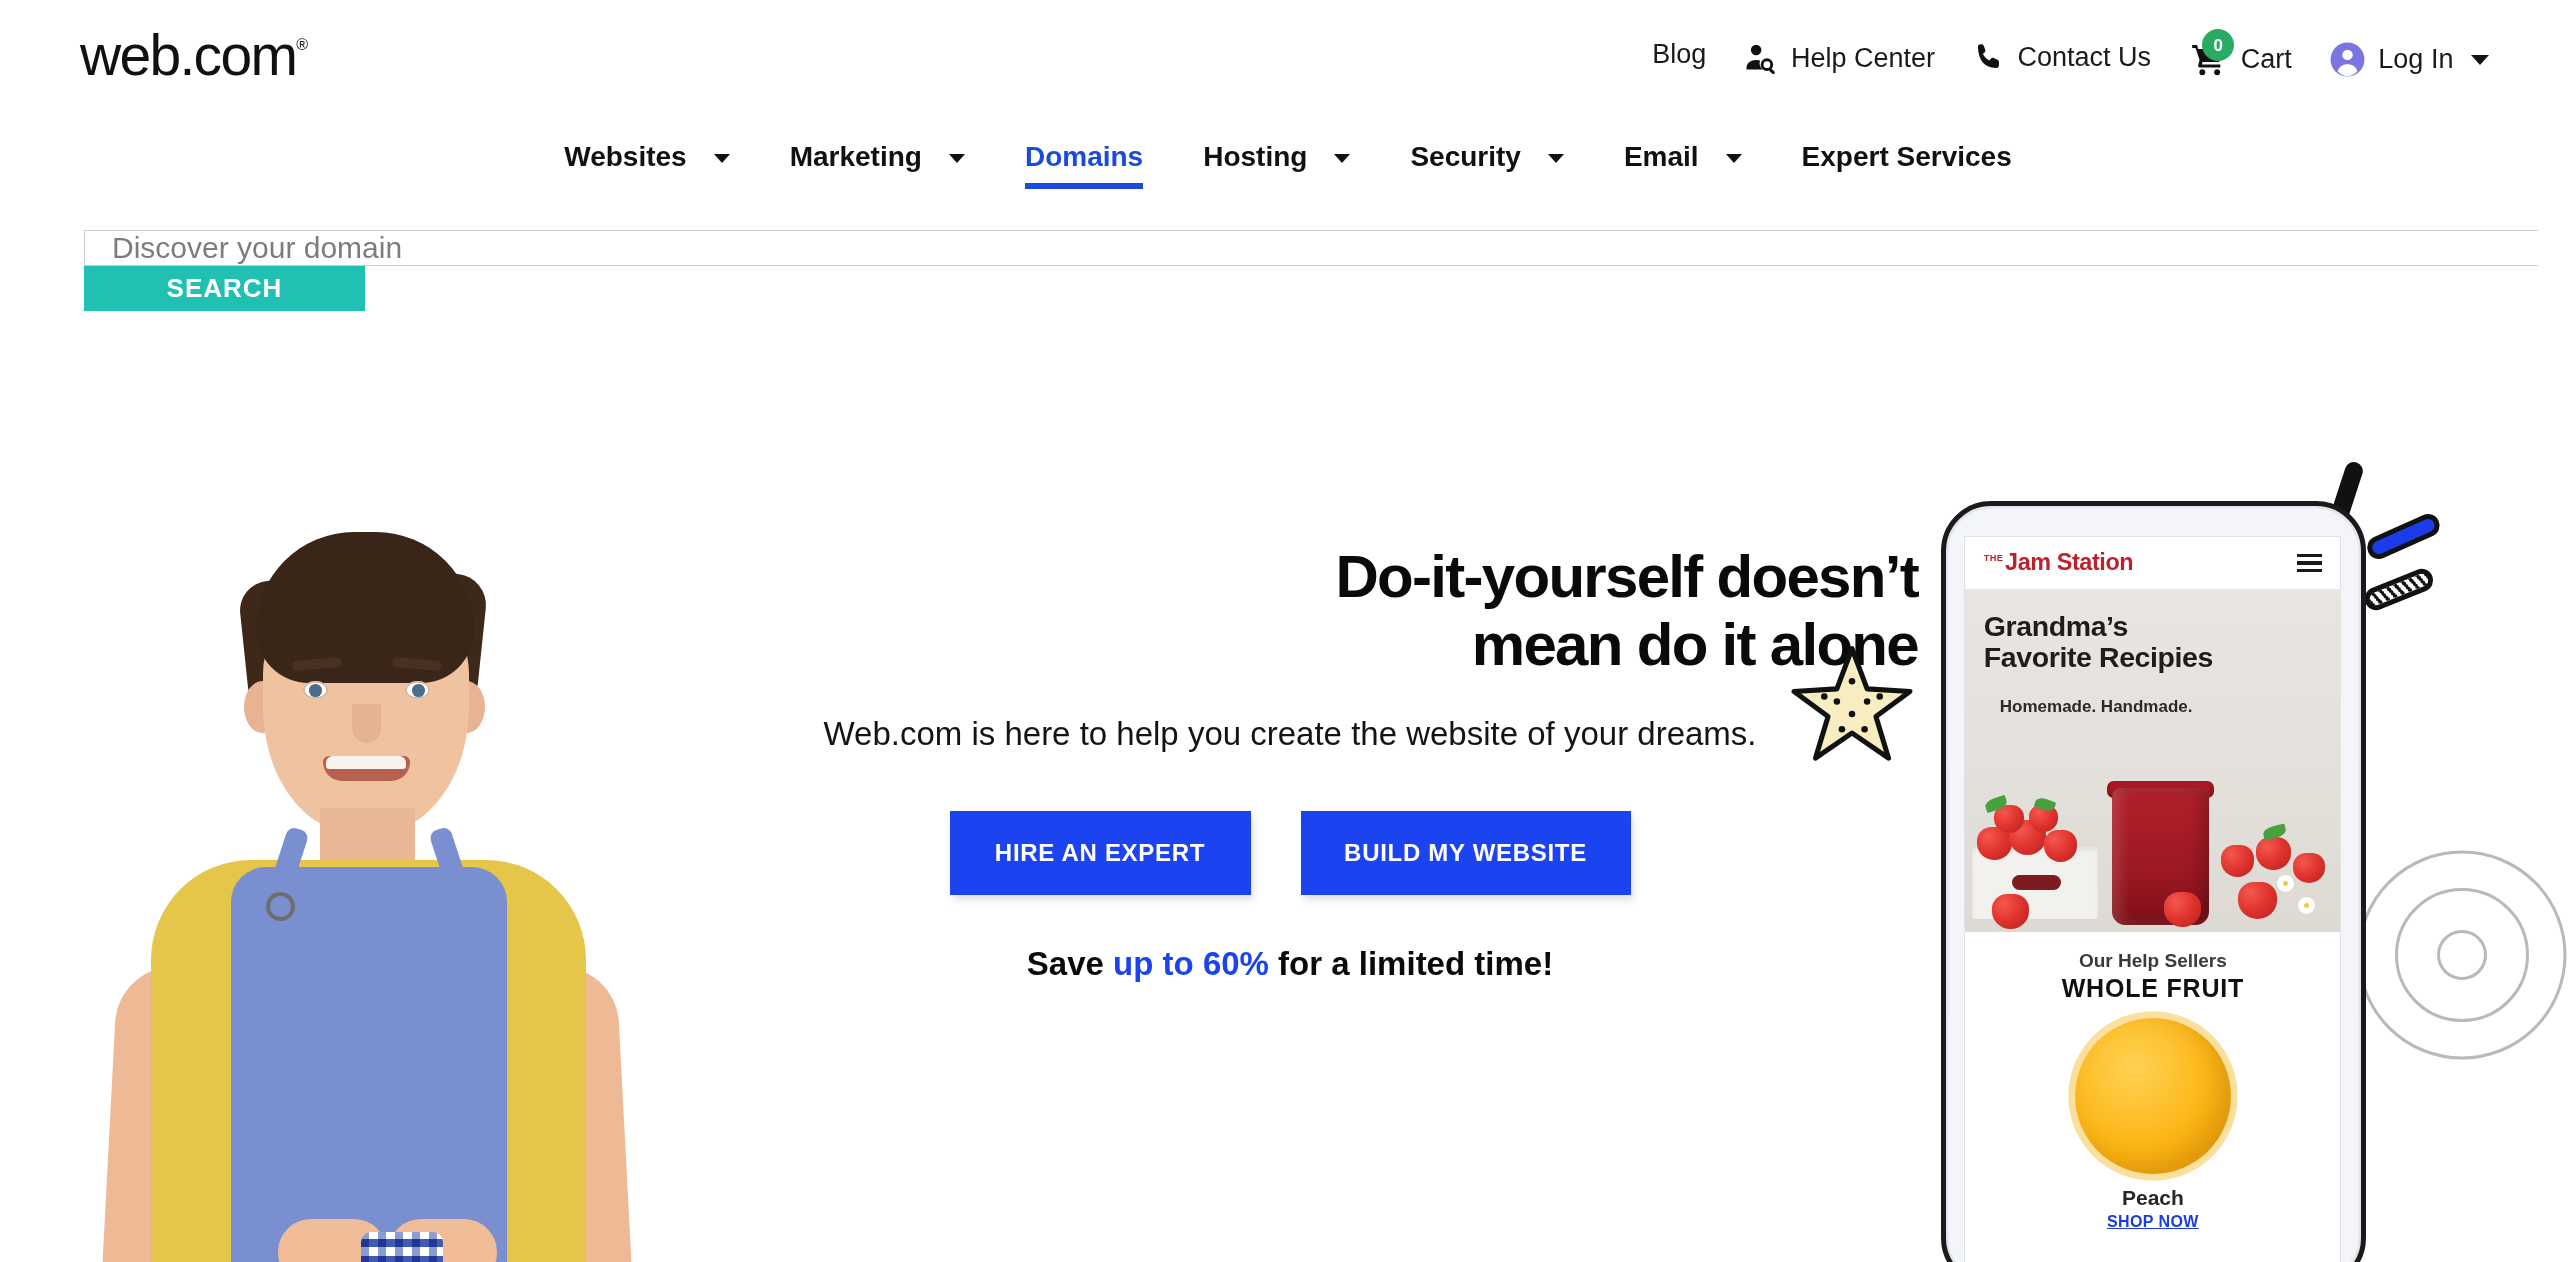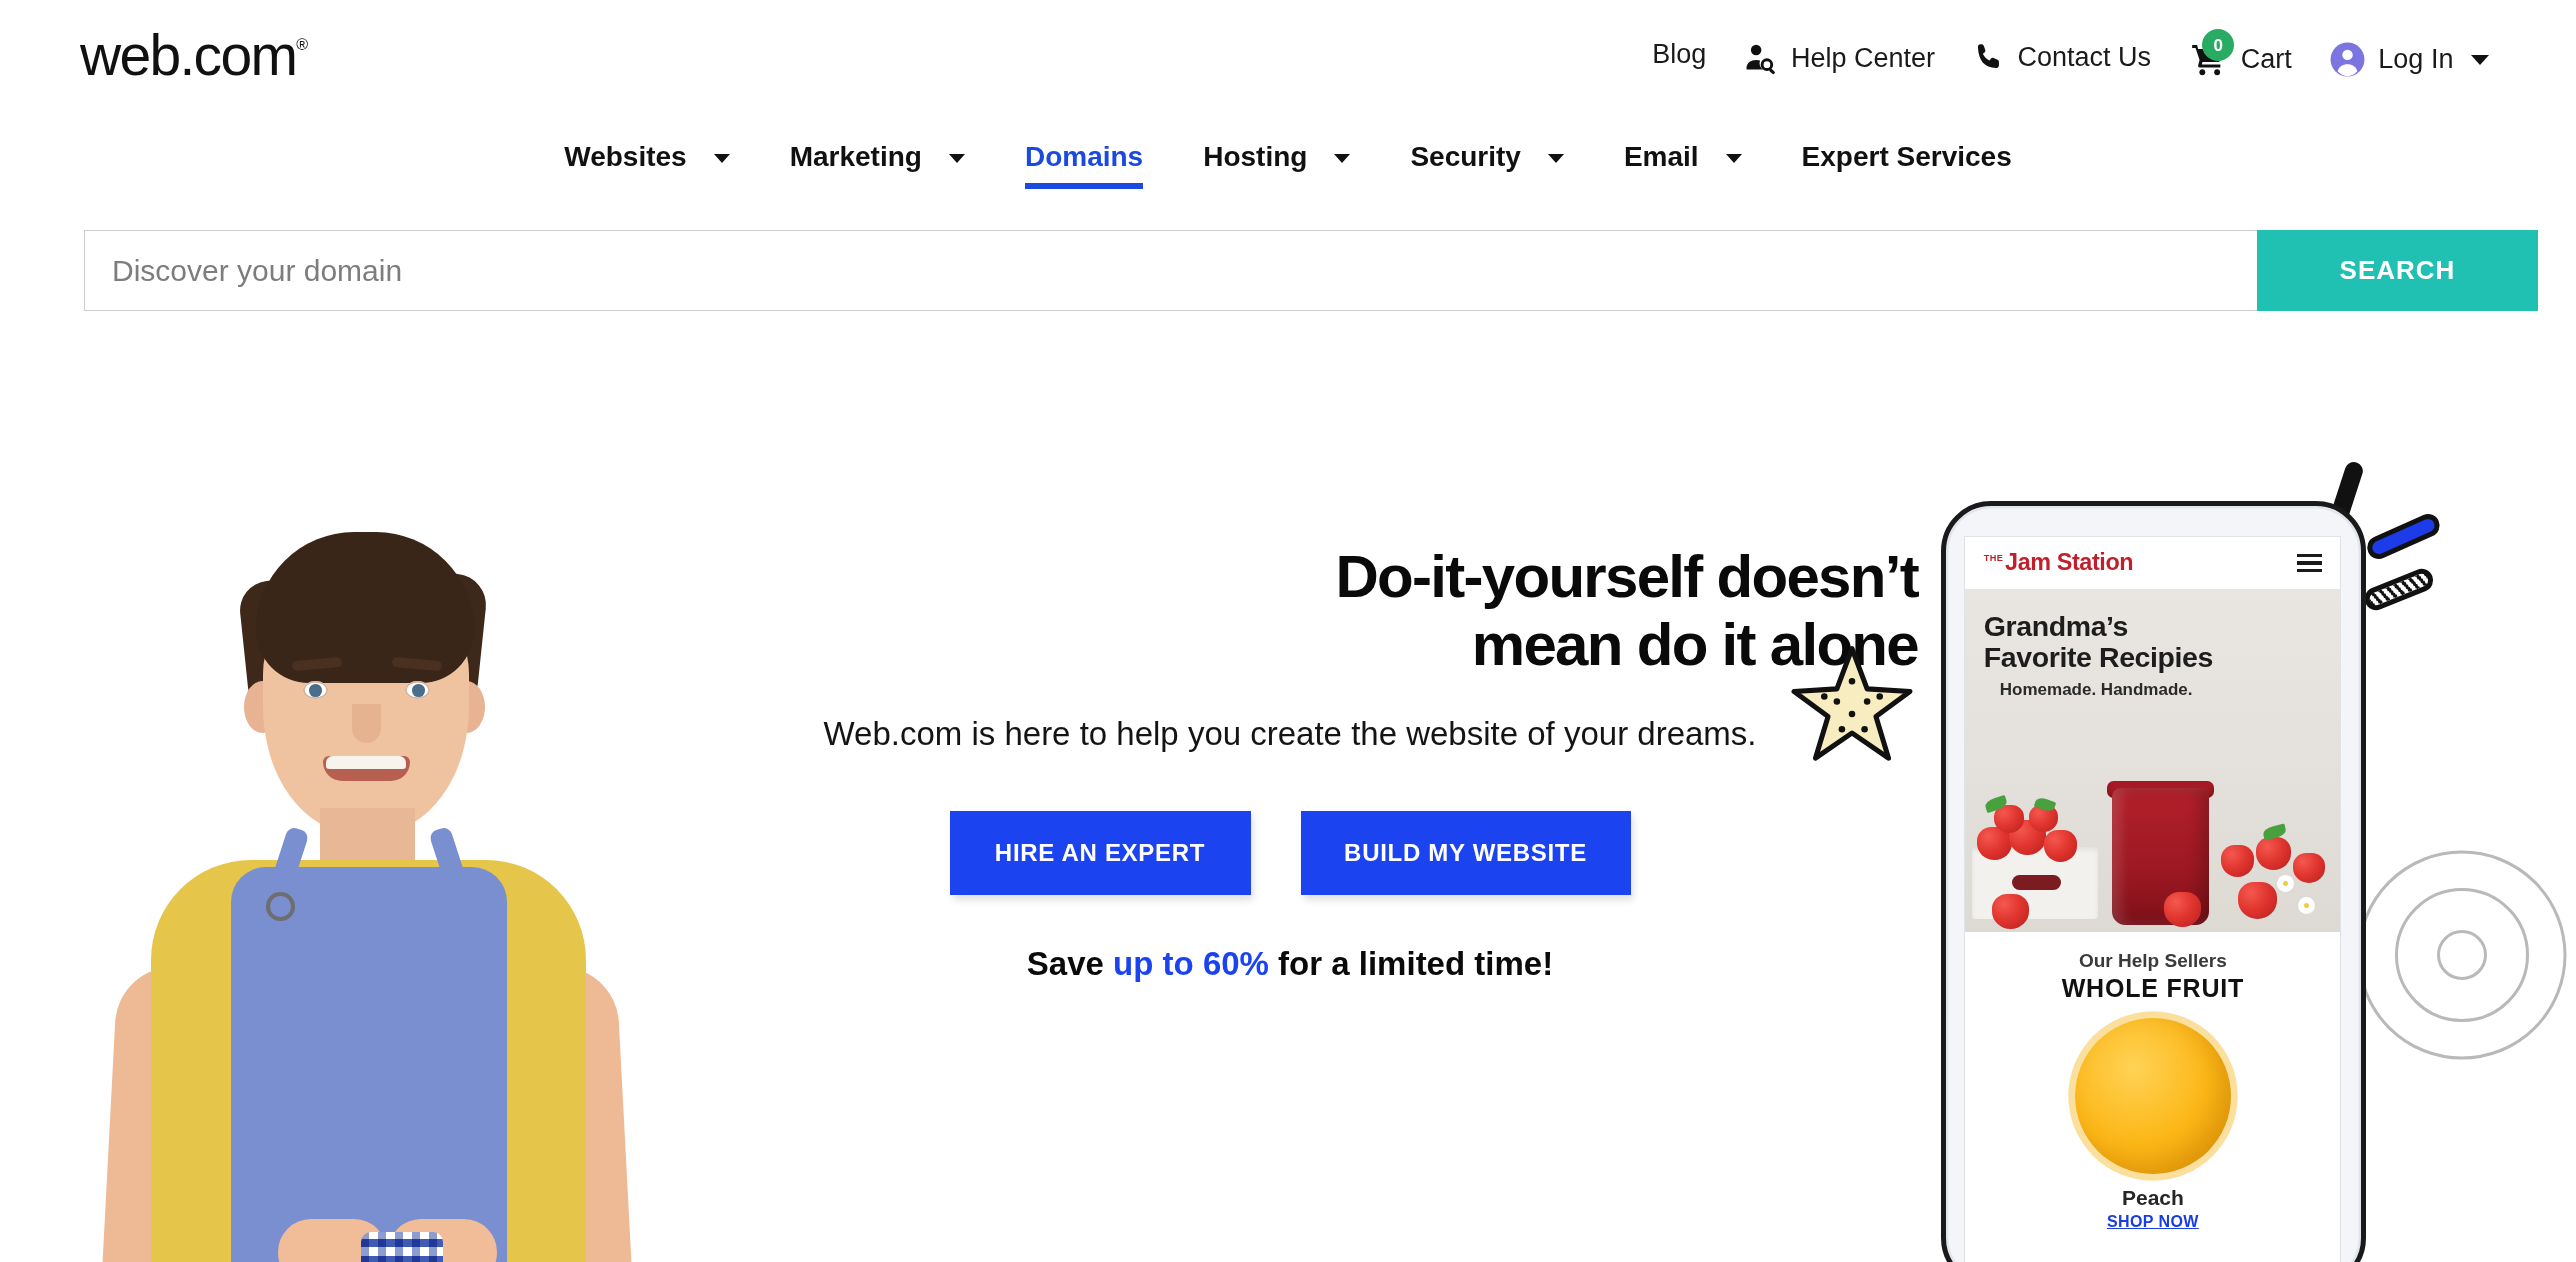--- a/index.html
+++ b/index.html
@@ -134,20 +134,21 @@
   }
 
   
   .searchrow {
     position: absolute;
     top: 230px;
     left: 84px;
     width: 2454px;
     height: 81px;
     display: flex;
+    flex-direction: column;
   }
   .search-input {
     flex: 1;
     height: 81px;
     border: 1.7px solid #cccccc;
     border-right: none;
     background: #ffffff;
     font-size: 30px;
     color: #6f6f6f;
     padding: 0 27px;
@@ -469,21 +470,21 @@
   }
   .jam-hero-txt { position: absolute; left: 18.4px; top: 22px; }
   .jam-h1 {
     font-size: 28.5px;
     font-weight: 700;
     color: #1d1d1d;
     line-height: 1.08;
     letter-spacing: -0.4px;
   }
   .jam-h2 {
-    margin-top: 7px;
+    margin-top: 24px;
     font-size: 17px;
     font-weight: 600;
     color: #2a2a2a;
     padding-left: 16px;
   }
   .berry-stage { position: absolute; left: 0; right: 0; bottom: 0; height: 201px; }
   .jar {
     position: absolute; left: 147px; bottom: 6.7px;
     width: 97px; height: 137px;
     background: linear-gradient(180deg,#b3202b 0%, #9c1822 60%, #7e1019 100%);

